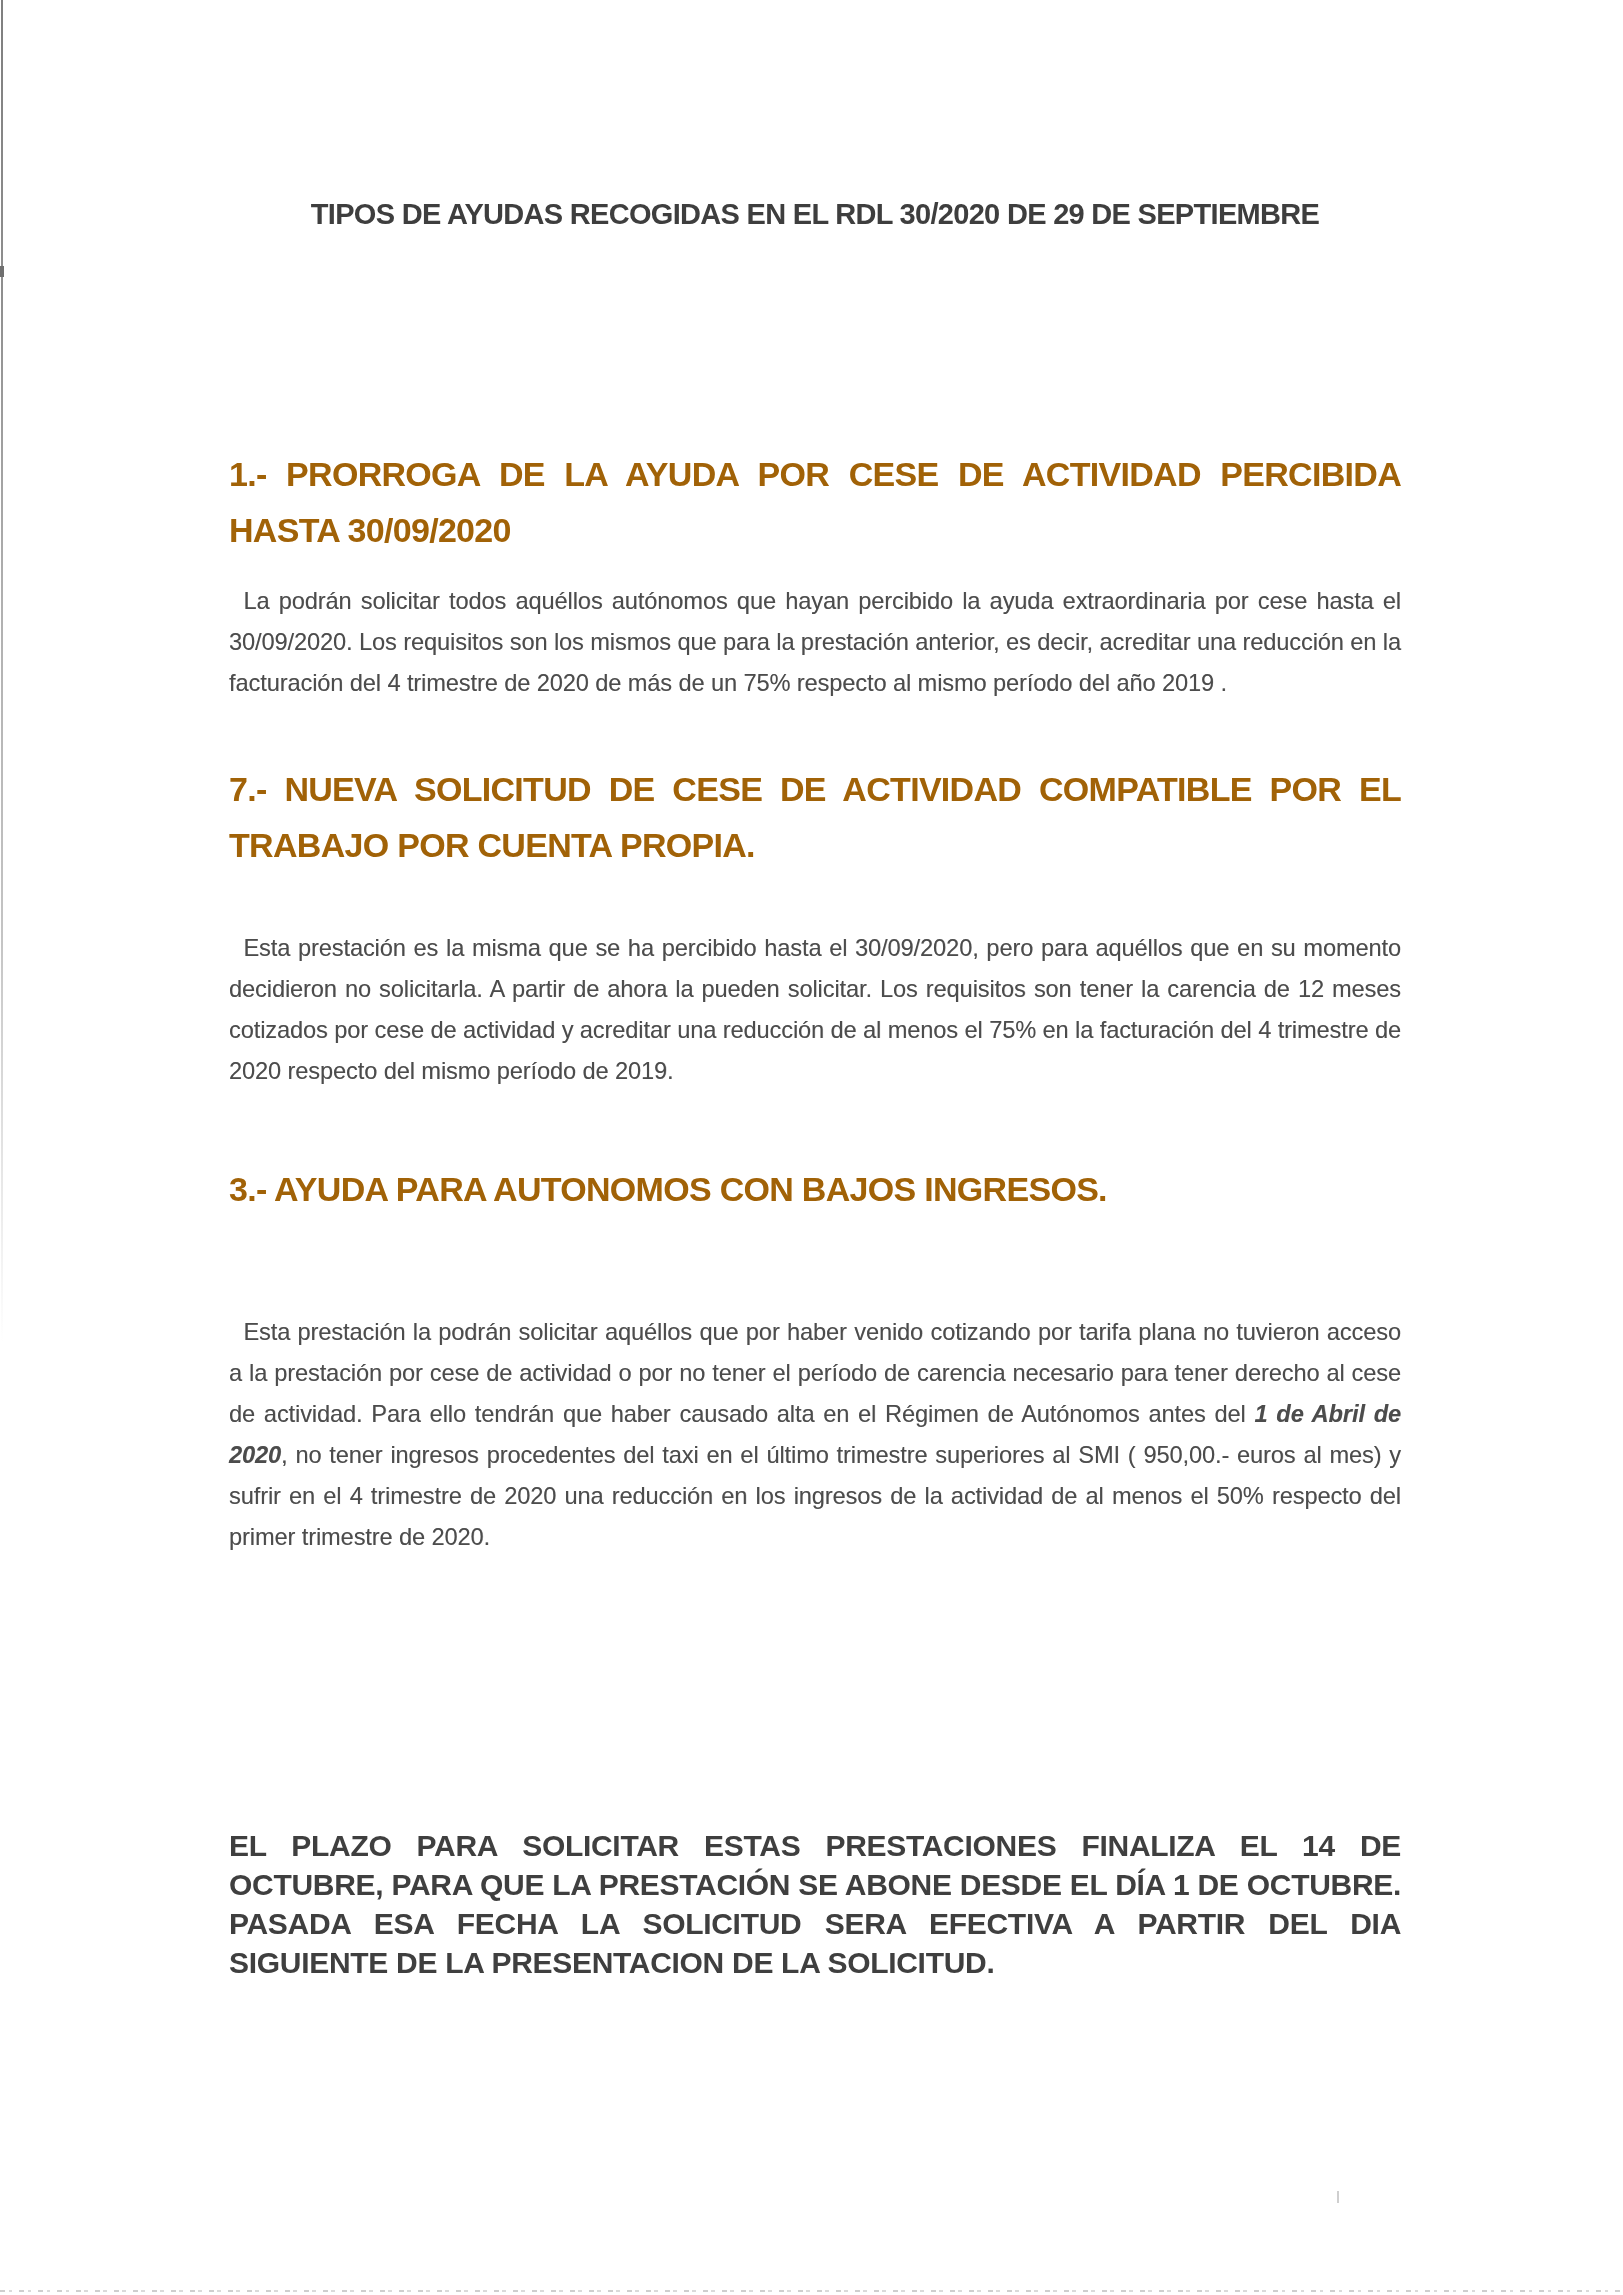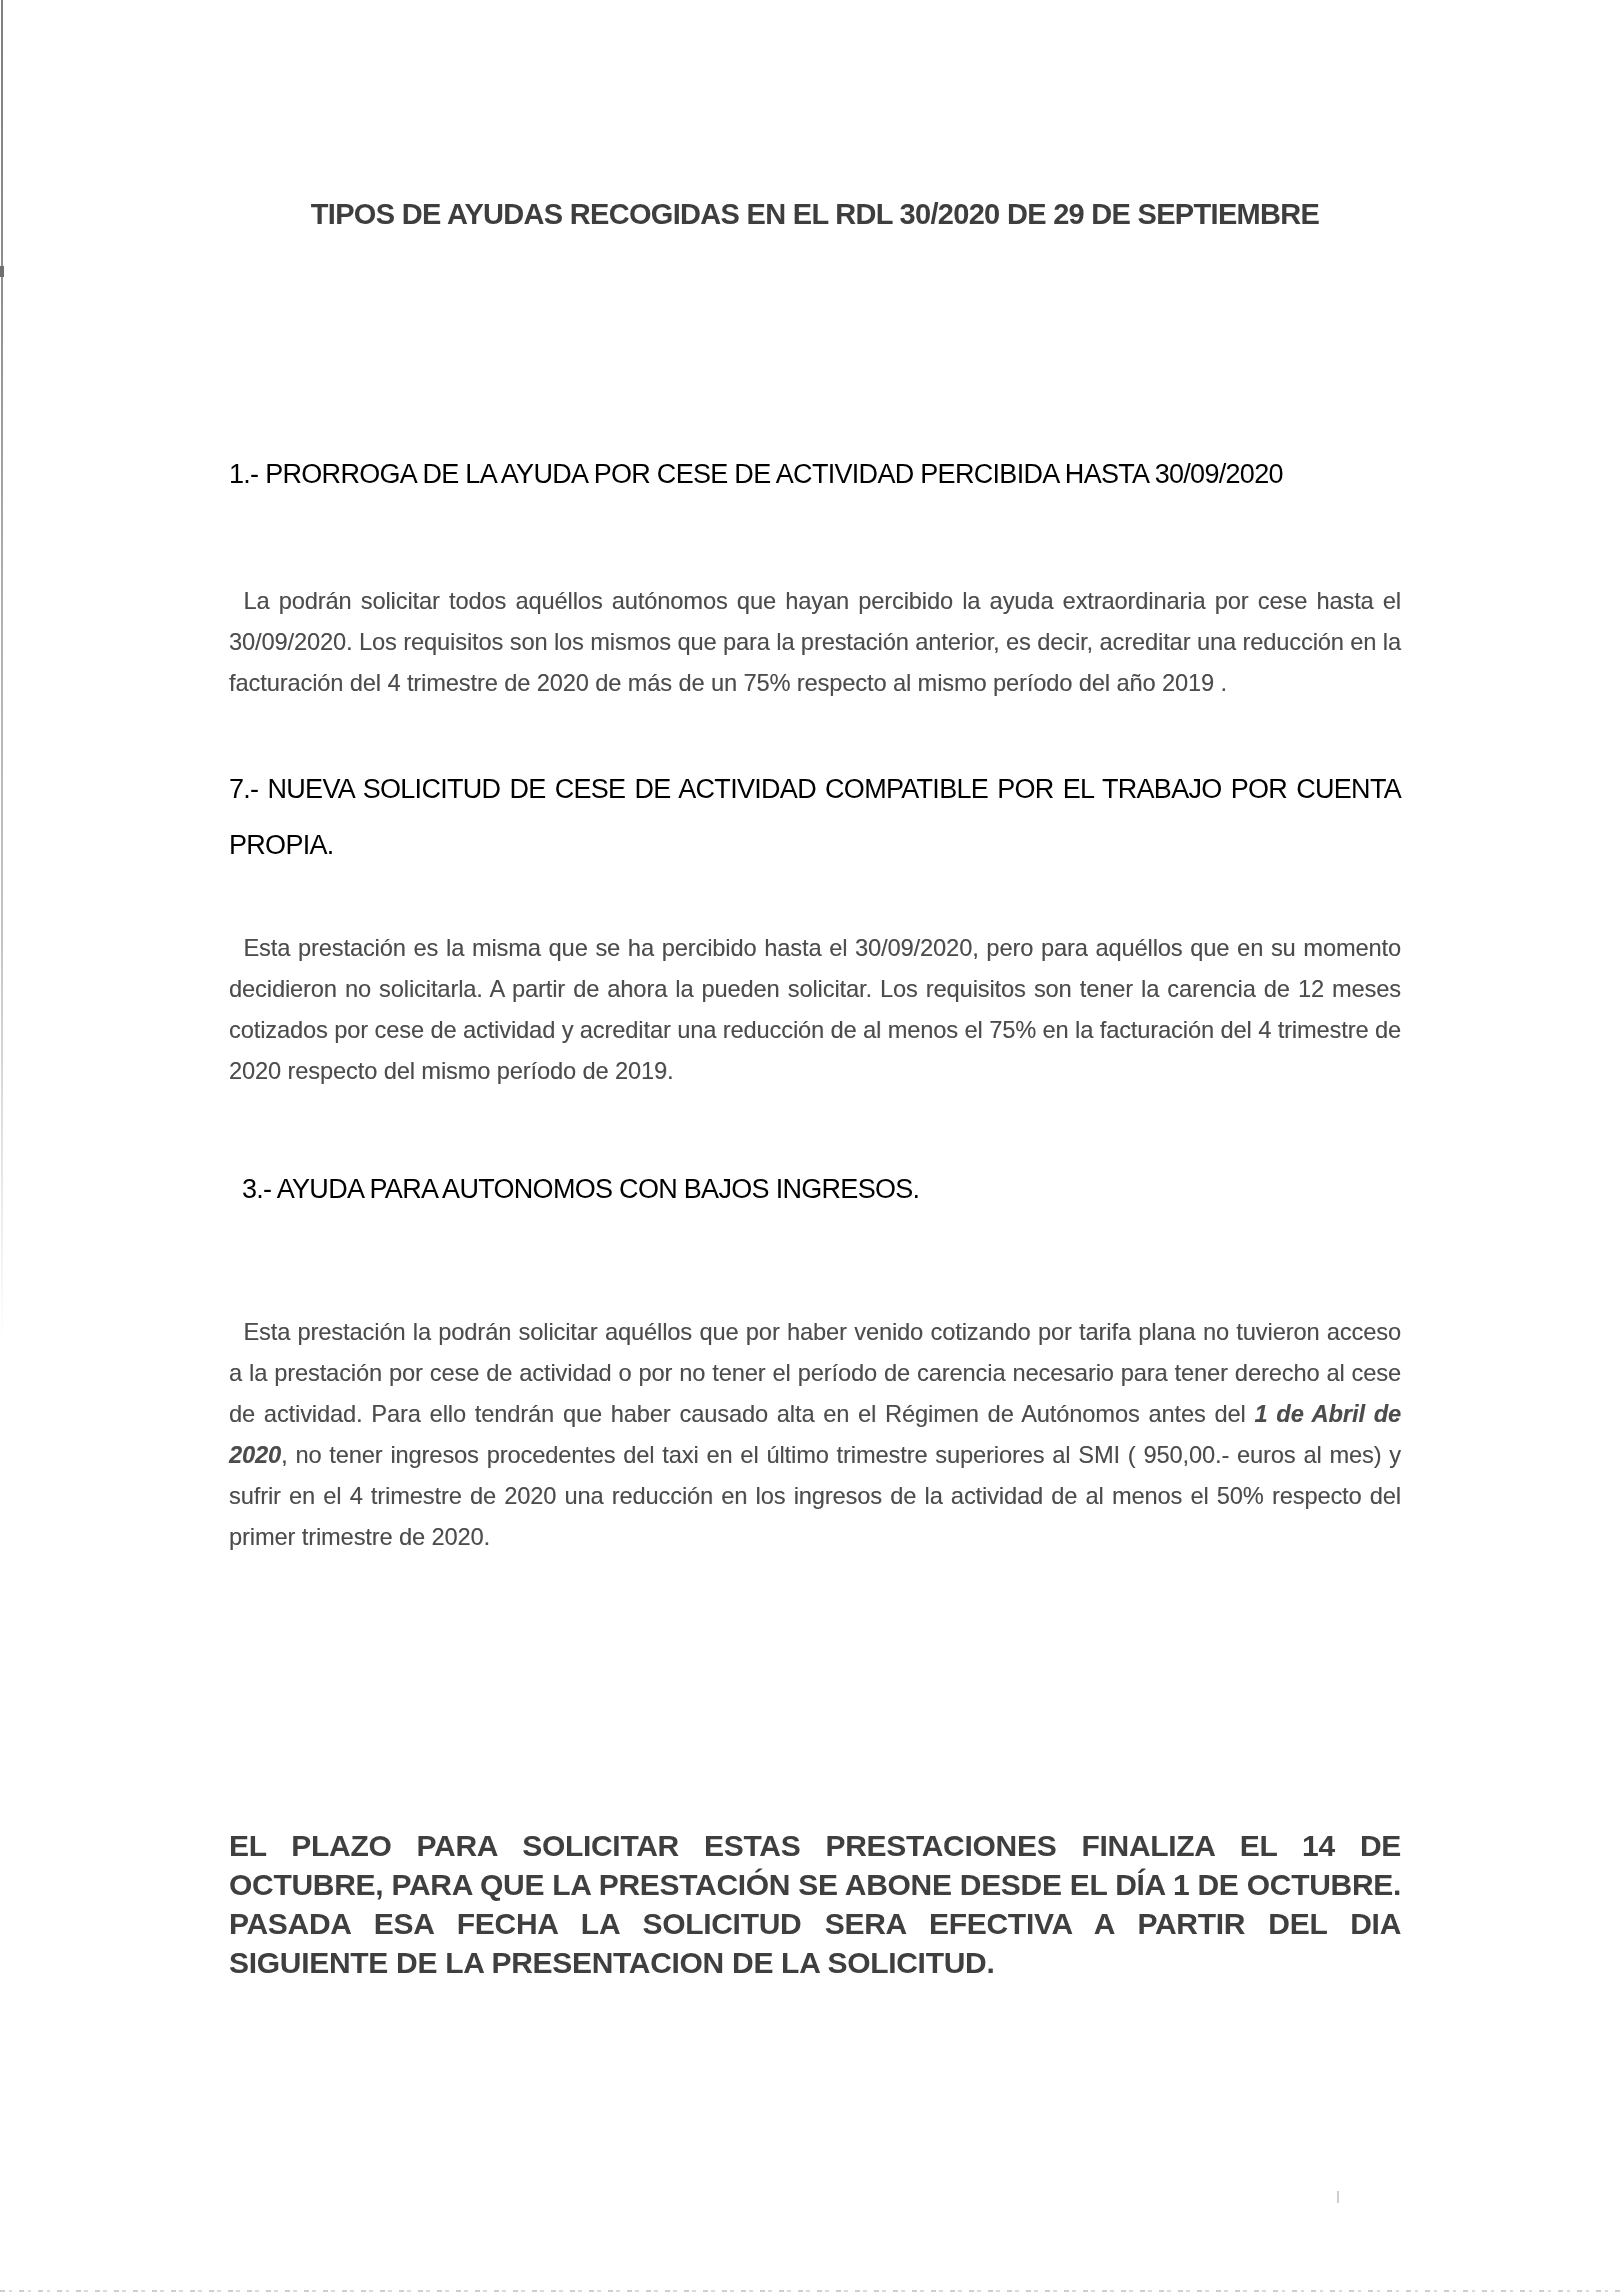--- a/index.html
+++ b/index.html
@@ -20,28 +20,28 @@
     left: 229px; width: 1172px; top: 198px;
     margin: 0;
     font-size: 29px; font-weight: bold; letter-spacing: -0.7px;
     text-align: center;
     color: #3e3e3e;
   }
   .heading {
     position: absolute;
     left: 229px; width: 1172px;
     margin: 0;
-    font-size: 27px; font-weight: normal; letter-spacing: -0.7px;
+    font-size: 34px; font-weight: bold; letter-spacing: -0.7px;
     line-height: 56px;
     text-align: justify;
-    color: #000000;
+    color: #a16207;
   }
   .h1pos { top: 446px; }
   .h2pos { top: 761px; }
-  .h3pos { top: 1161px; text-align: left; margin-left: 13px; }
+  .h3pos { top: 1161px; text-align: left; }
 
   .body-par {
     position: absolute;
     left: 229px; width: 1172px;
     margin: 0;
     font-size: 23.6px; font-weight: normal; letter-spacing: -0.1px;
     line-height: 41px;
     text-align: justify;
     text-indent: 14.4px;
     color: #4c4c4c;

